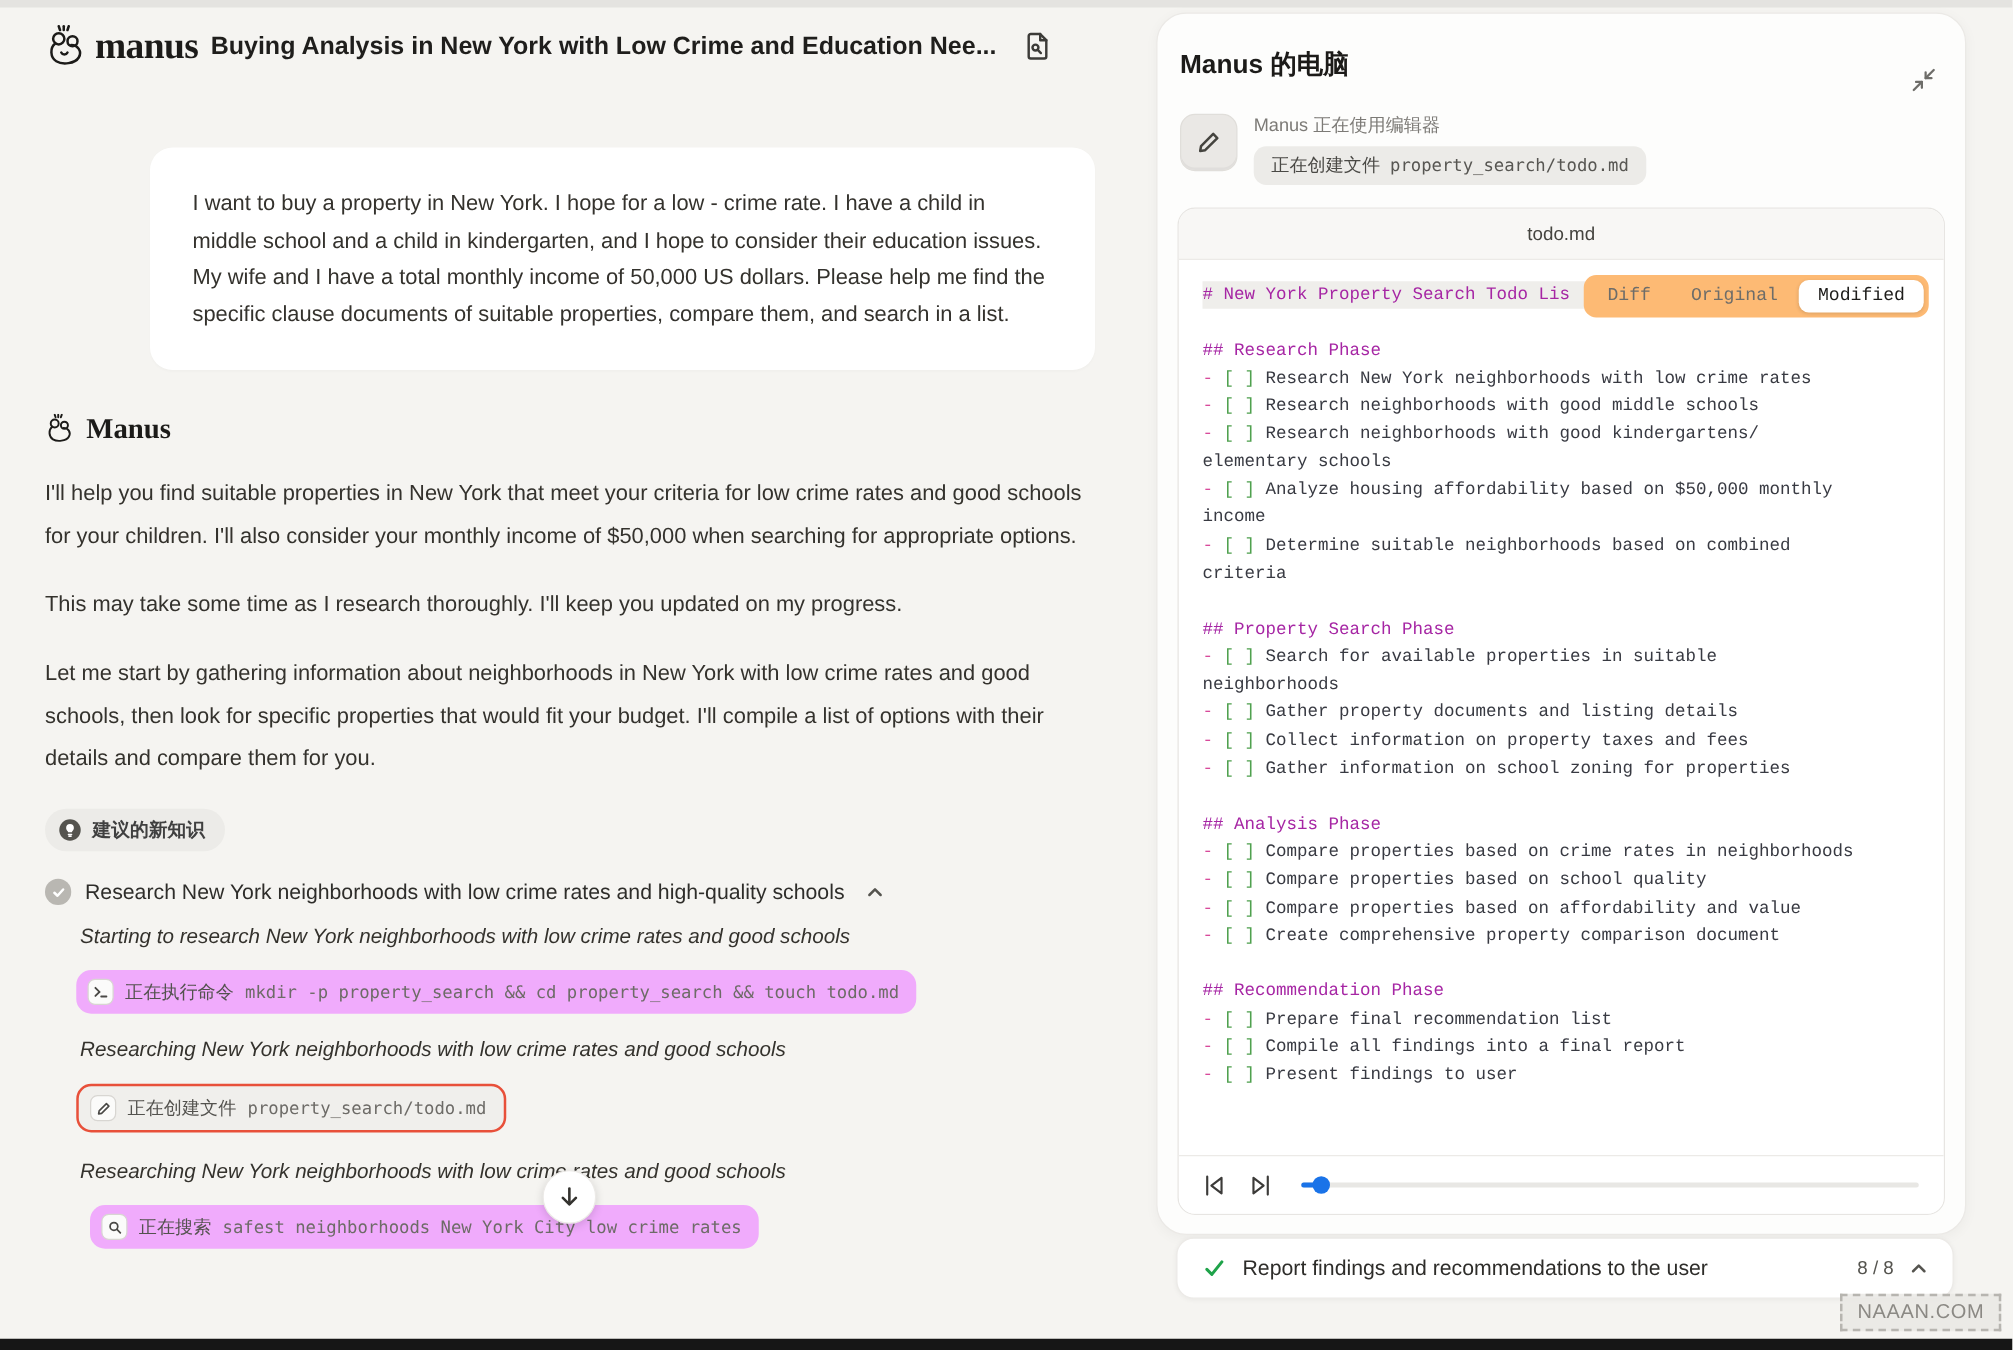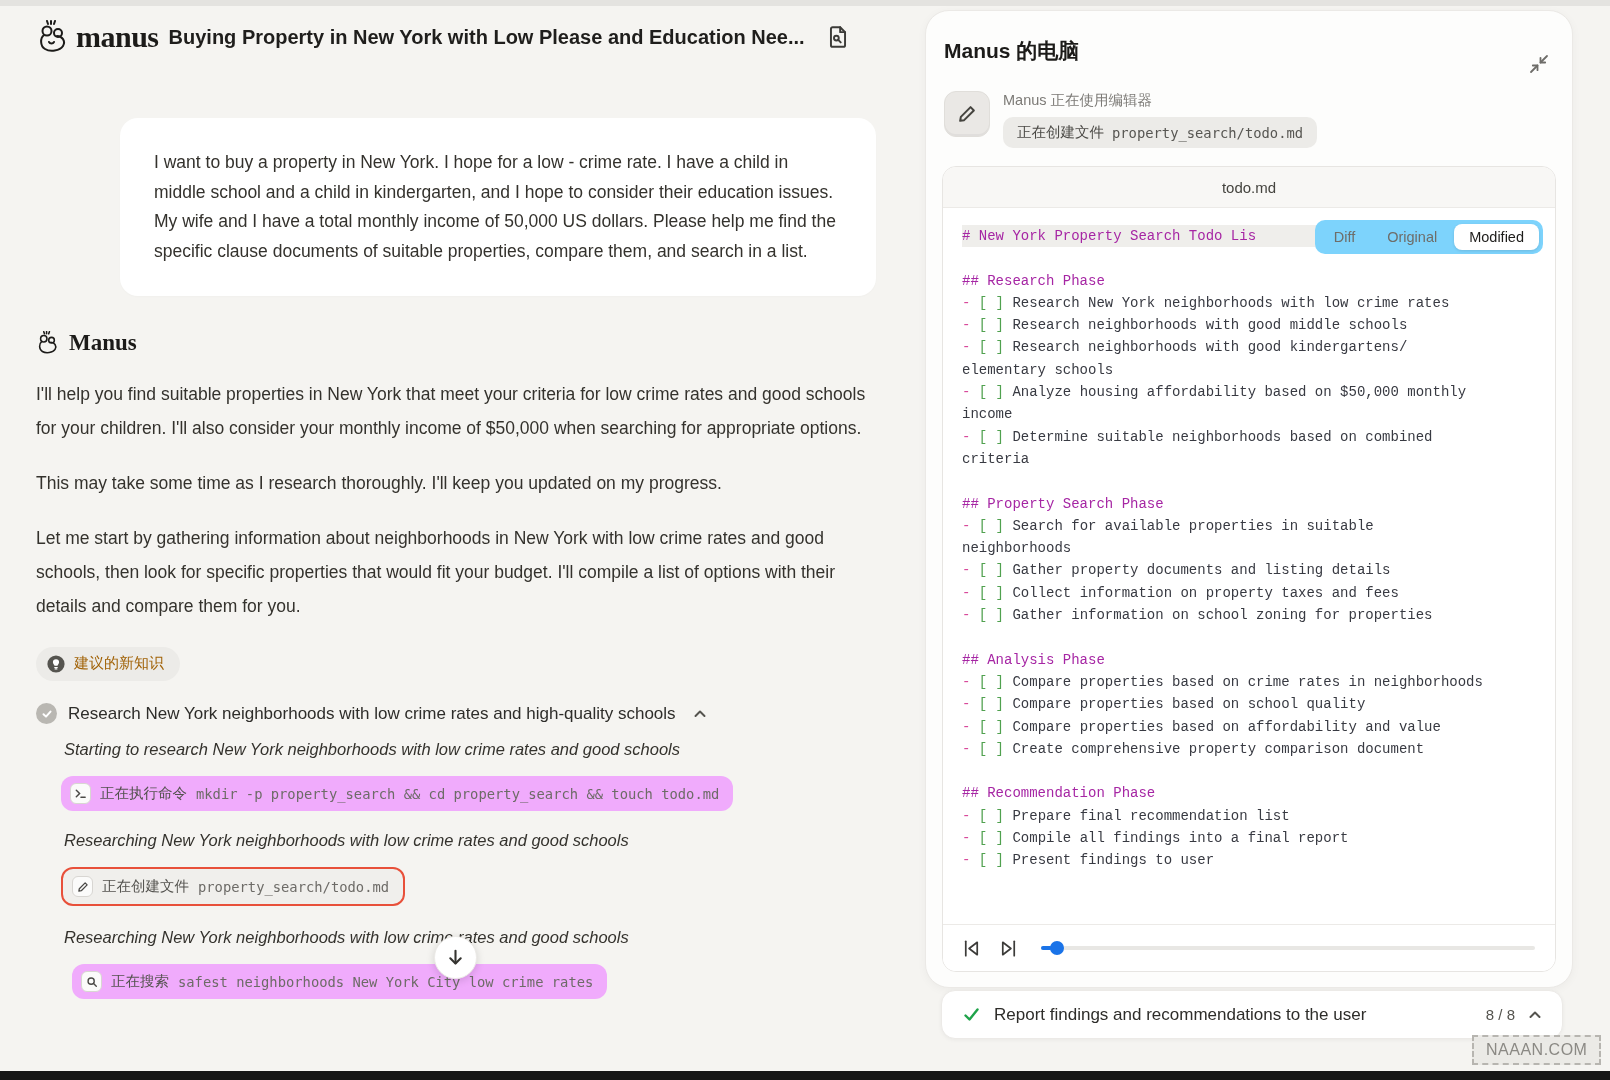--- a/index.html
+++ b/index.html
@@ -28,23 +28,23 @@
     box-shadow:0 1px 2px rgba(0,0,0,.02);
   }
 
   .manus-head { display:flex; align-items:center; gap:9px; margin-top:34px; }
   .manus-head .logo-sm { width:24px; height:24px; }
   .manus-name { font-family:"Liberation Serif", serif; font-weight:700; font-size:23px; color:#1c1b19; }
 
   .para { width:836px; font-size:17.5px; line-height:34px; color:#34322d; margin-top:21px; }
 
   .knowledge-pill {
-    display:inline-flex; align-items:flex-start; gap:8px; margin-top:24px;
+    display:inline-flex; align-items:center; gap:8px; margin-top:24px;
     background:#ecebe8; border-radius:999px; padding:7px 16px 7px 10px;
-    font-size:15px; color:#a16207; cursor:pointer;
+    font-size:15px; color:#404040; cursor:pointer;font-weight:bold;
   }
   .bulb-badge { width:20px; height:20px; }
 
   .task-row { display:flex; align-items:center; gap:11px; margin-top:22px; cursor:pointer; }
   .check-circle { width:21px; height:21px; border-radius:50%; background:#b9b7b2; display:flex; align-items:center; justify-content:center; flex:0 0 auto; }
   .task-label { font-size:17px; color:#2e2d2a; }
   .chev { width:14px; height:14px; color:#55544f; margin-left:6px; }
 
   .task-body { margin-left:28px; }
   .status-line { font-size:16.5px; color:#34322d; margin-top:16px;font-style:italic; }
@@ -97,21 +97,21 @@
     display:flex; flex-direction:column;
   }
   .editor-head {
     height:41px; background:#f8f7f5; border-bottom:1px solid #eceae7;
     display:flex; align-items:center; justify-content:center;
     font-size:15px; color:#45443f;
   }
   .editor-body { position:relative; flex:1; padding:17px 0 0 19px; overflow:hidden; }
   .seg-ctl {
     position:absolute; top:12px; right:12px; display:flex; align-items:center; gap:2px;
-    background:#7dd3fc; border-radius:10px; padding:4px; z-index:4;
+    background:#fdba74; border-radius:10px; padding:4px; z-index:4;font-family:Liberation Mono, monospace;
   }
   .seg-btn { font-size:14.5px; color:#6e6d69; padding:5px 15px; border-radius:8px; cursor:pointer; white-space:nowrap; }
   .seg-btn.active { background:#ffffff; color:#1d1c1a; font-weight:500; box-shadow:0 1px 3px rgba(0,0,0,.12); }
 
   .code { width:527px; font-family:Liberation Mono, monospace; font-size:14px; line-height:22.3px; color:#383a42; white-space:pre-wrap; overflow-wrap:break-word; }
   .code-line { min-height:22.3px; }
   .code-line.hl { background:#efeeeb; }
   .tok-head { color:#a626a4; }
   .tok-dash { color:#d84a9b; }
   .tok-bracket { color:#50a14f; }
@@ -155,21 +155,21 @@
     <svg class="logo-mark" viewBox="0 0 34 34" fill="none" stroke="#1c1b19" stroke-width="2" stroke-linecap="round">
       <path d="M12 4 L11 1"></path>
         <path d="M15 4 L15 1"></path>
         <path d="M18 4 L19 1"></path>
       <circle cx="11" cy="11" r="4.5"></circle>
         <circle cx="22" cy="13" r="4"></circle>
       <path d="M8 15 C4 18 4 26 9 29 C14 32 24 31 27 26 C30 21 26 16 21 16"></path>
       <path d="M13 22 C14 24 17 24 18 22"></path>
     </svg>
     <span class="brand">manus</span>
-    <span class="chat-title">Buying Property in New York with Low Please and Education Nee...</span>
+    <span class="chat-title">Buying Analysis in New York with Low Crime and Education Nee...</span>
     <svg class="doc-icon" viewBox="0 0 24 24" fill="none" stroke="currentColor" stroke-width="1.8" stroke-linecap="round" stroke-linejoin="round">
       <path d="M14 3 H7 a1.5 1.5 0 0 0 -1.5 1.5 v15 A1.5 1.5 0 0 0 7 21 h10 a1.5 1.5 0 0 0 1.5 -1.5 V7.5 Z"></path>
       <path d="M14 3 v4.5 h4.5"></path>
       <circle cx="10.5" cy="13" r="2.2"></circle>
         <path d="M12.2 14.7 L14.5 17"></path>
     </svg>
   </div>
 
   <div class="user-bubble">I want to buy a property in New York. I hope for a low - crime rate. I have a child in middle school and a child in kindergarten, and I hope to consider their education issues. My wife and I have a total monthly income of 50,000 US dollars. Please help me find the specific clause documents of suitable properties, compare them, and search in a list.</div>
 

